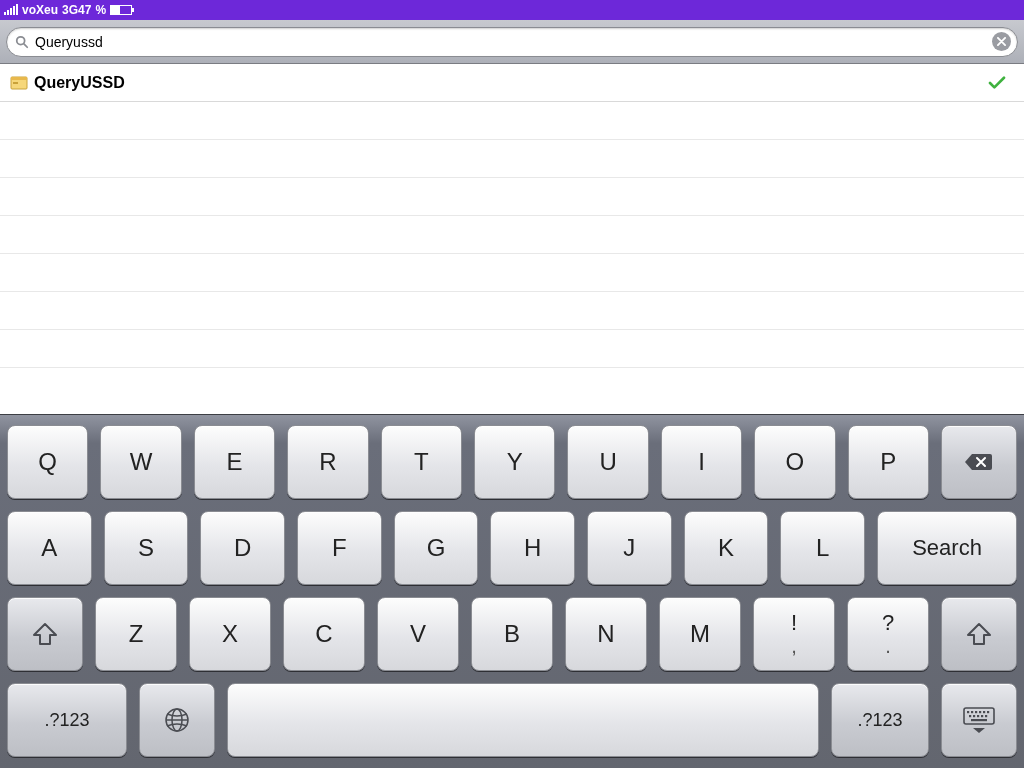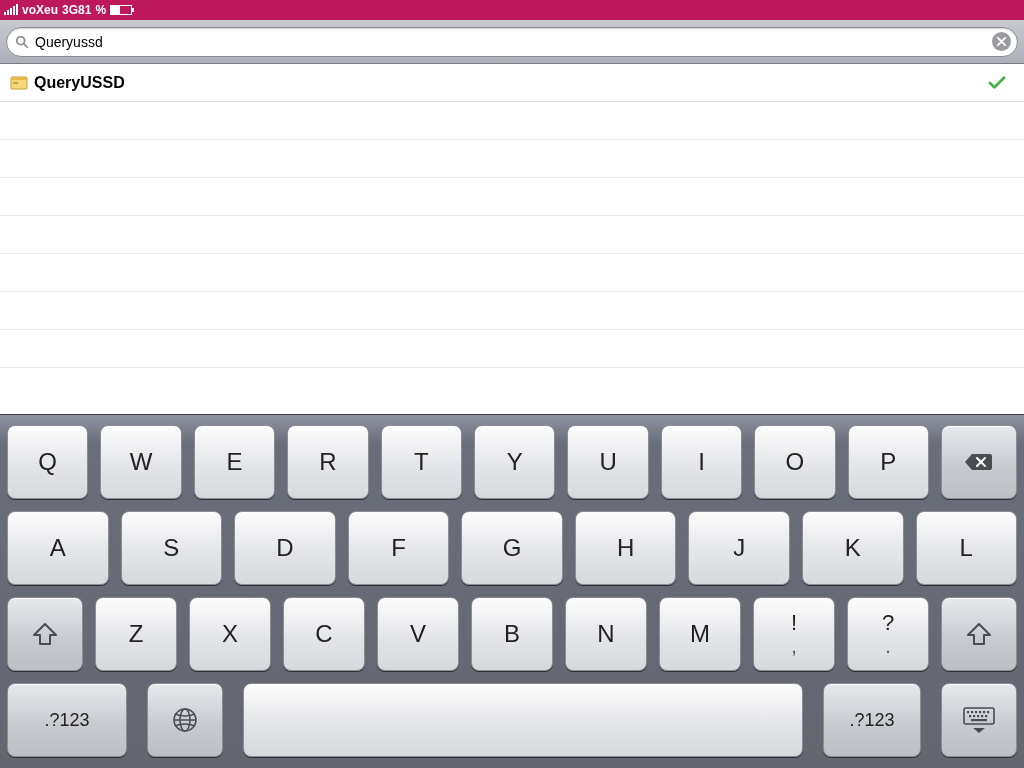--- a/index.html
+++ b/index.html
@@ -1,19 +1,19 @@
 <!DOCTYPE html>
 <html><head>
 <meta charset="utf-8">
 <style>
   * { margin:0; padding:0; box-sizing:border-box; font-family: -apple-system, "Helvetica Neue", Helvetica, Arial, sans-serif; }
   html,body { width:1024px; height:768px; overflow:hidden; background:#fff; }
 
   
-  .status-bar { position:absolute; top:0; left:0; right:0; height:20px; background:#be185d; color:#fff; font-size:12px; font-weight:bold; display:flex; align-items:center; }
+  .status-bar { position:absolute; top:0; left:0; right:0; height:20px; background:#6d28d9; color:#fff; font-size:12px; font-weight:bold; display:flex; align-items:center; }
   .status-left { display:flex; align-items:center; gap:4px; padding-left:4px; }
   .signal-bars { display:flex; align-items:flex-end; gap:1px; height:10px; }
   .signal-bars span { width:2px; background:#fff; }
   .signal-bars span:nth-child(1){height:3px;}
   .signal-bars span:nth-child(2){height:5px;}
   .signal-bars span:nth-child(3){height:7px;}
   .signal-bars span:nth-child(4){height:9px;}
   .signal-bars span:nth-child(5){height:11px;}
   .status-center { flex:1; text-align:center; }
   .status-right { display:flex; align-items:center; gap:4px; padding-right:6px; }
@@ -69,21 +69,21 @@
   .key.func { background: linear-gradient(to bottom,#e8e9ed,#c9cbd1 55%,#bdbfc5); }
   .key.search { font-size:22px; }
   .key.punct { flex-direction:column; line-height:1; font-size:22px; gap:2px; }
   .key.punct span:last-child { font-size:20px; color:#555; }
   .key svg { display:block; }
   .r1 .key { height:74px; }
   .r2 .key { height:74px; }
   .r3 .key { height:74px; }
   .r4 .key { height:74px; }
   .r2 { padding-left:40px; }
-  .r4 { gap:20px; }
+  .r4 { gap:12px; }
   .key.bksp { width:76px; flex:none; }
   .key.shift { width:76px; flex:none; }
   .key.mode { width:120px; flex:none; font-size:18px; }
   .key.globe { width:76px; flex:none; }
   .key.space { flex:1; }
   .key.hidekb { width:76px; flex:none; }
   .key.search { width:140px; flex:none; }
 </style>
 </head>
 <body>
@@ -94,21 +94,21 @@
       <span></span>
         <span></span>
         <span></span>
         <span></span>
         <span></span>
     </div>
     <span>voXeu</span>
     <span>3G</span>
   </div>
   <div class="status-right">
-    <span>81</span>
+    <span>47</span>
       <span>%</span>
     <div class="battery">
         <div class="battery-fill"></div>
       </div>
   </div>
 </div>
 
 <div class="searchbar">
   <div class="search-box">
     <span class="search-icon">
@@ -178,20 +178,21 @@
   <div class="kb-row r2">
     <div class="key letter">A</div>
     <div class="key letter">S</div>
     <div class="key letter">D</div>
     <div class="key letter">F</div>
     <div class="key letter">G</div>
     <div class="key letter">H</div>
     <div class="key letter">J</div>
     <div class="key letter">K</div>
     <div class="key letter">L</div>
+    <div class="key search">Search</div>
   </div>
 
   <div class="kb-row r3">
     <div class="key func shift">
       <span>
         <svg width="26" height="24" viewBox="0 0 26 24">
             <path d="M13 2 L24 13 H18 V22 H8 V13 H2 Z" fill="none" stroke="#4a4c52" stroke-width="2" stroke-linejoin="round"></path>
           </svg>
       </span>
     </div>

